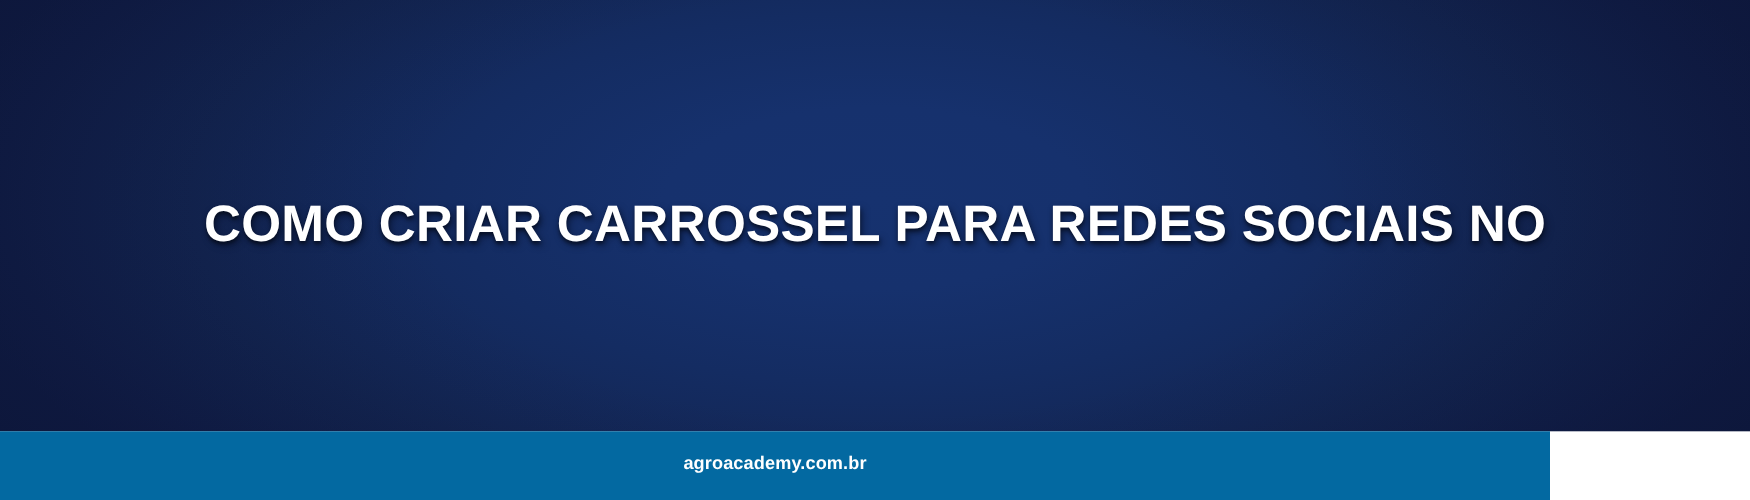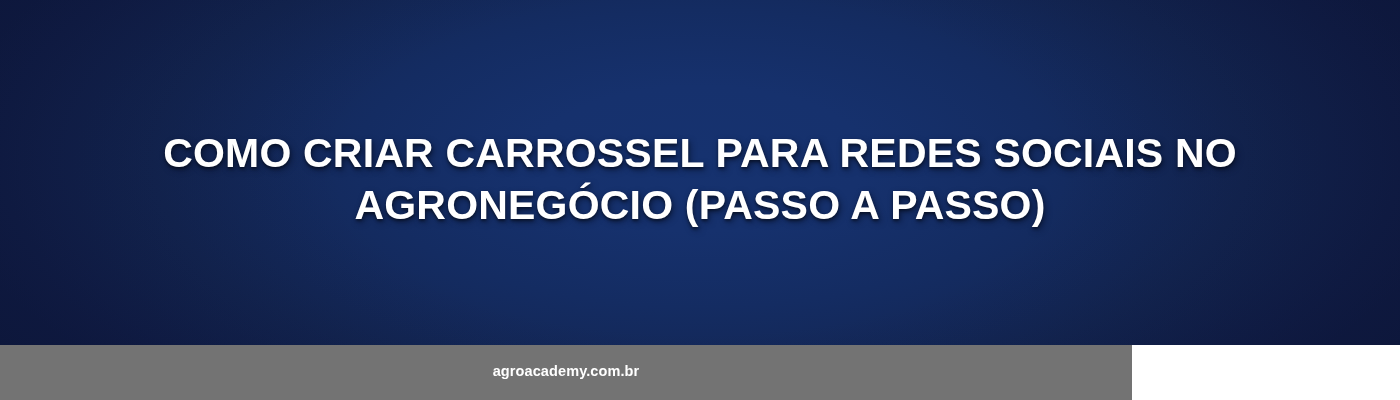--- a/index.html
+++ b/index.html
@@ -77,23 +77,23 @@
       0 2px 3px rgba(0, 0, 0, 0.45),
       2px 3px 6px rgba(6, 12, 34, 0.55);
     transform: translateY(-6px);
   }
 
   
   .footer-bar {
     position: absolute;
     left: 0;
     top: 345px;
-    width: 1132px;
+    width: 1240px;
     height: 55px;
-    background: #737373;
+    background: #0369a1;
     display: flex;
     align-items: center;
     justify-content: center;
   }
 
   .footer-url {
     color: #ffffff;
     font-family: "Liberation Sans", sans-serif;
     font-size: 14.5px;
     font-weight: bold;
@@ -107,21 +107,20 @@
 
 <div class="banner">
 
   <div class="hero">
     <div class="hero-vignette"></div>
   </div>
 
   <div class="title-wrap">
     <h1 class="title">
       <span style="display: block;">COMO CRIAR CARROSSEL PARA REDES SOCIAIS NO</span>
-      <span style="display: block;">AGRONEGÓCIO (PASSO A PASSO)</span>
     </h1>
   </div>
 
   <div class="footer-bar">
     <span class="footer-url">agroacademy.com.br</span>
   </div>
 
 </div>
 
 </body></html>

